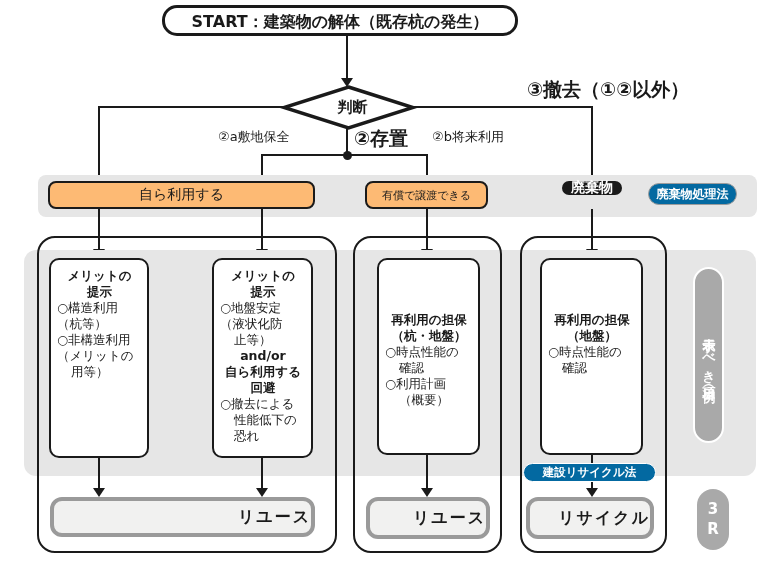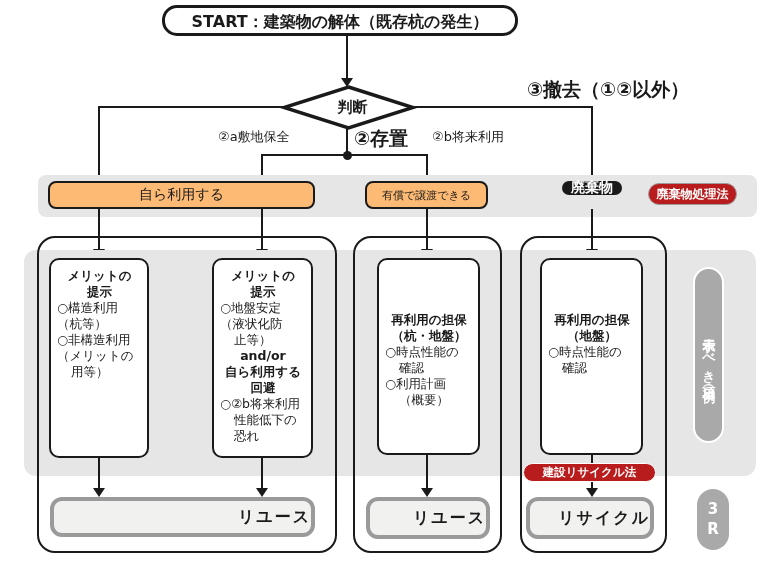--- a/index.html
+++ b/index.html
@@ -32,21 +32,21 @@
   
   .band1{left:38px;top:175px;width:719px;height:42px;background:#e6e6e6;border-radius:8px;}
   .band2{left:24px;top:250px;width:732px;height:226px;background:#e6e6e6;border-radius:12px;}
   
   .wnode{position:absolute;background:#fdba74;border:2.5px solid #1a1a1a;border-radius:8px;
     display:flex;align-items:center;justify-content:center;box-sizing:border-box;
     font-size:14px;white-space:nowrap;}
   .knode{position:absolute;background:#1a1a1a;color:#fff;border-radius:8px;
     display:flex;align-items:center;justify-content:center;
     font-size:14px;font-weight:bold;white-space:nowrap;}
-  .gpill{position:absolute;background:#b91c1c;color:#fff;border-radius:12px;
+  .gpill{position:absolute;background:#0369a1;color:#fff;border-radius:12px;
     display:flex;align-items:center;justify-content:center;font-weight:bold;
     white-space:nowrap;box-sizing:border-box;}
   .pill-wlaw{left:648px;top:183px;width:89px;height:22px;font-size:12px;border:1.5px solid #9c9c9c;}
   .pill-rlaw{left:523px;top:463px;width:133px;height:19px;font-size:11.5px;border:1.5px solid #ffffff;}
   
   .cont{position:absolute;border:2px solid #1a1a1a;border-radius:18px;background:transparent;box-sizing:border-box;}
   .cont-left{left:37px;top:236px;width:300px;height:317px;}
   .cont-mid{left:353px;top:236px;width:149px;height:317px;}
   .cont-right{left:520px;top:236px;width:147px;height:317px;}
   
@@ -151,21 +151,21 @@
     </div>
   <div class="ibox boxB">
       <div class="ln hc">メリットの</div>
       <div class="ln hc">提示</div>
       <div class="ln">○地盤安定</div>
       <div class="ln">（液状化防</div>
       <div class="ln ind">止等）</div>
       <div class="ln hc">and/or</div>
       <div class="ln hc">自ら利用する</div>
       <div class="ln hc">回避</div>
-      <div class="ln">○②b将来利用</div>
+      <div class="ln">○撤去による</div>
       <div class="ln ind">性能低下の</div>
       <div class="ln ind">恐れ</div>
     </div>
   <div class="ibox boxC">
       <div class="ln hc">再利用の担保</div>
       <div class="ln hc">（杭・地盤）</div>
       <div class="ln">○時点性能の</div>
       <div class="ln ind">確認</div>
       <div class="ln">○利用計画</div>
       <div class="ln ind">（概要）</div>

